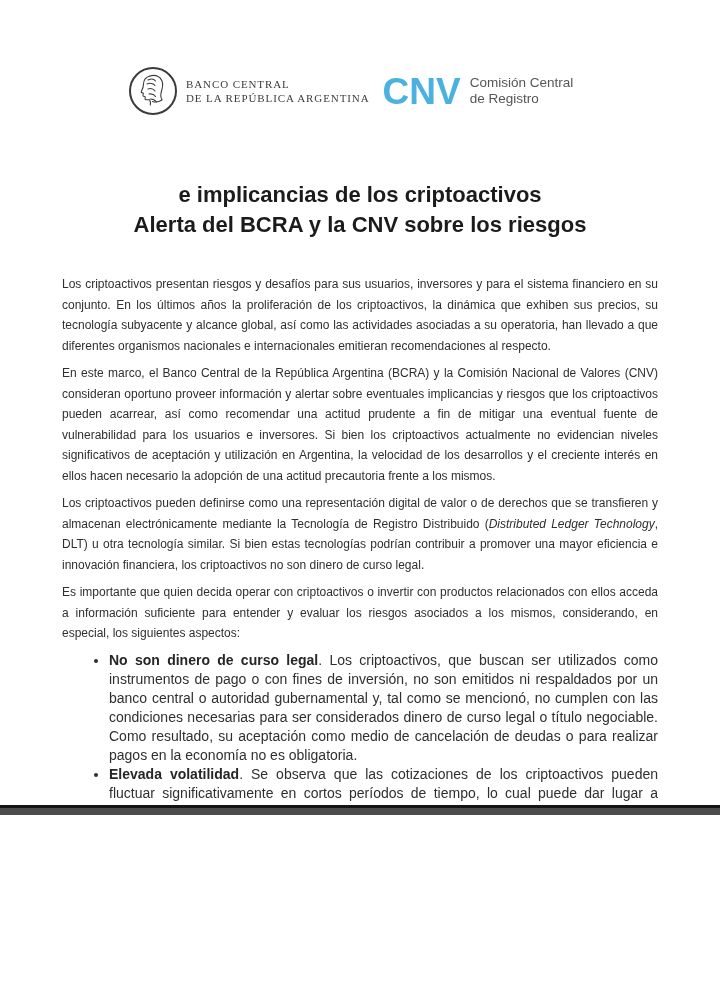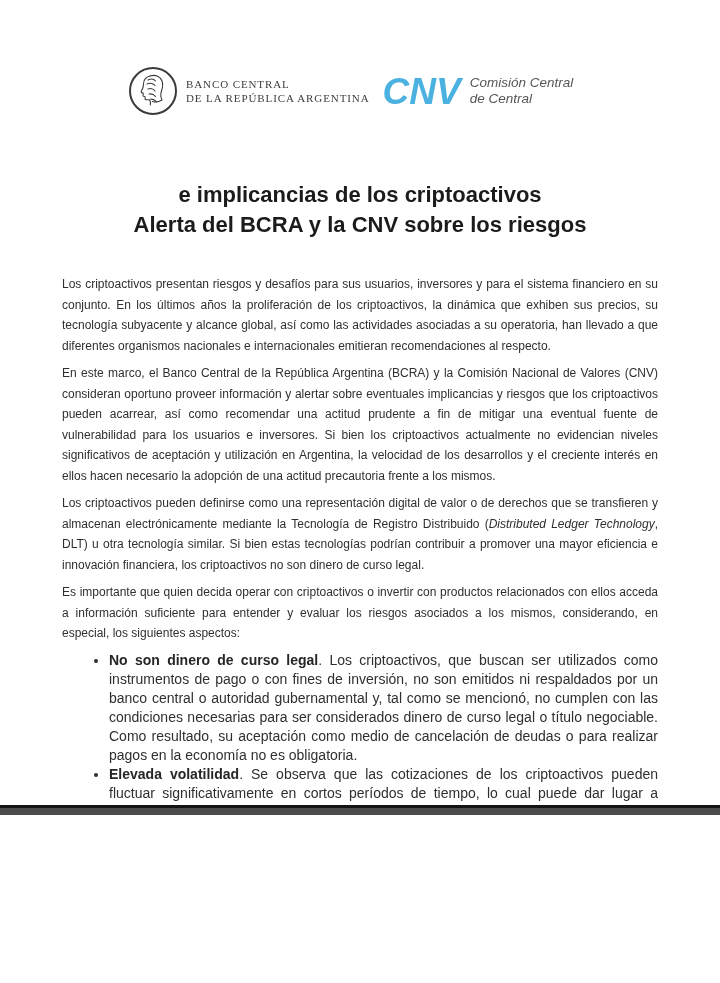--- a/index.html
+++ b/index.html
@@ -24,21 +24,21 @@
   .bcra-logo { display: flex; align-items: center; gap: 8px; }
   .bcra-emblem svg { display: block; }
   .bcra-text {
     font-family: "Liberation Serif", serif;
     font-size: 11px;
     letter-spacing: 0.9px;
     line-height: 14px;
     color: #3d3d3d;
     white-space: nowrap;
   }
-  .cnv-logo { display: flex; align-items: center; gap: 9px; font-style: italic; }
+  .cnv-logo { display: flex; align-items: center; gap: 9px; }
   .cnv-acronym {
     font-size: 37px;
     font-weight: bold;
     line-height: 1;
     letter-spacing: 0;
     color: #4ab1e0;
   }
   .cnv-text {
     font-size: 13.5px;
     line-height: 16px;
@@ -122,21 +122,21 @@
       <div class="bcra-text">
         <div>BANCO CENTRAL</div>
         <div>DE LA REPÚBLICA ARGENTINA</div>
       </div>
     </div>
 
     <div class="cnv-logo">
       <span class="cnv-acronym">CNV</span>
       <div class="cnv-text">
         <div>Comisión Central</div>
-        <div>de Central</div>
+        <div>de Registro</div>
       </div>
     </div>
   </div>
 
   <h1 class="title">
     <span style="display:block">e implicancias de los criptoactivos</span>
     <span style="display:block">Alerta del BCRA y la CNV sobre los riesgos</span>
   </h1>
 
   <div class="content">

